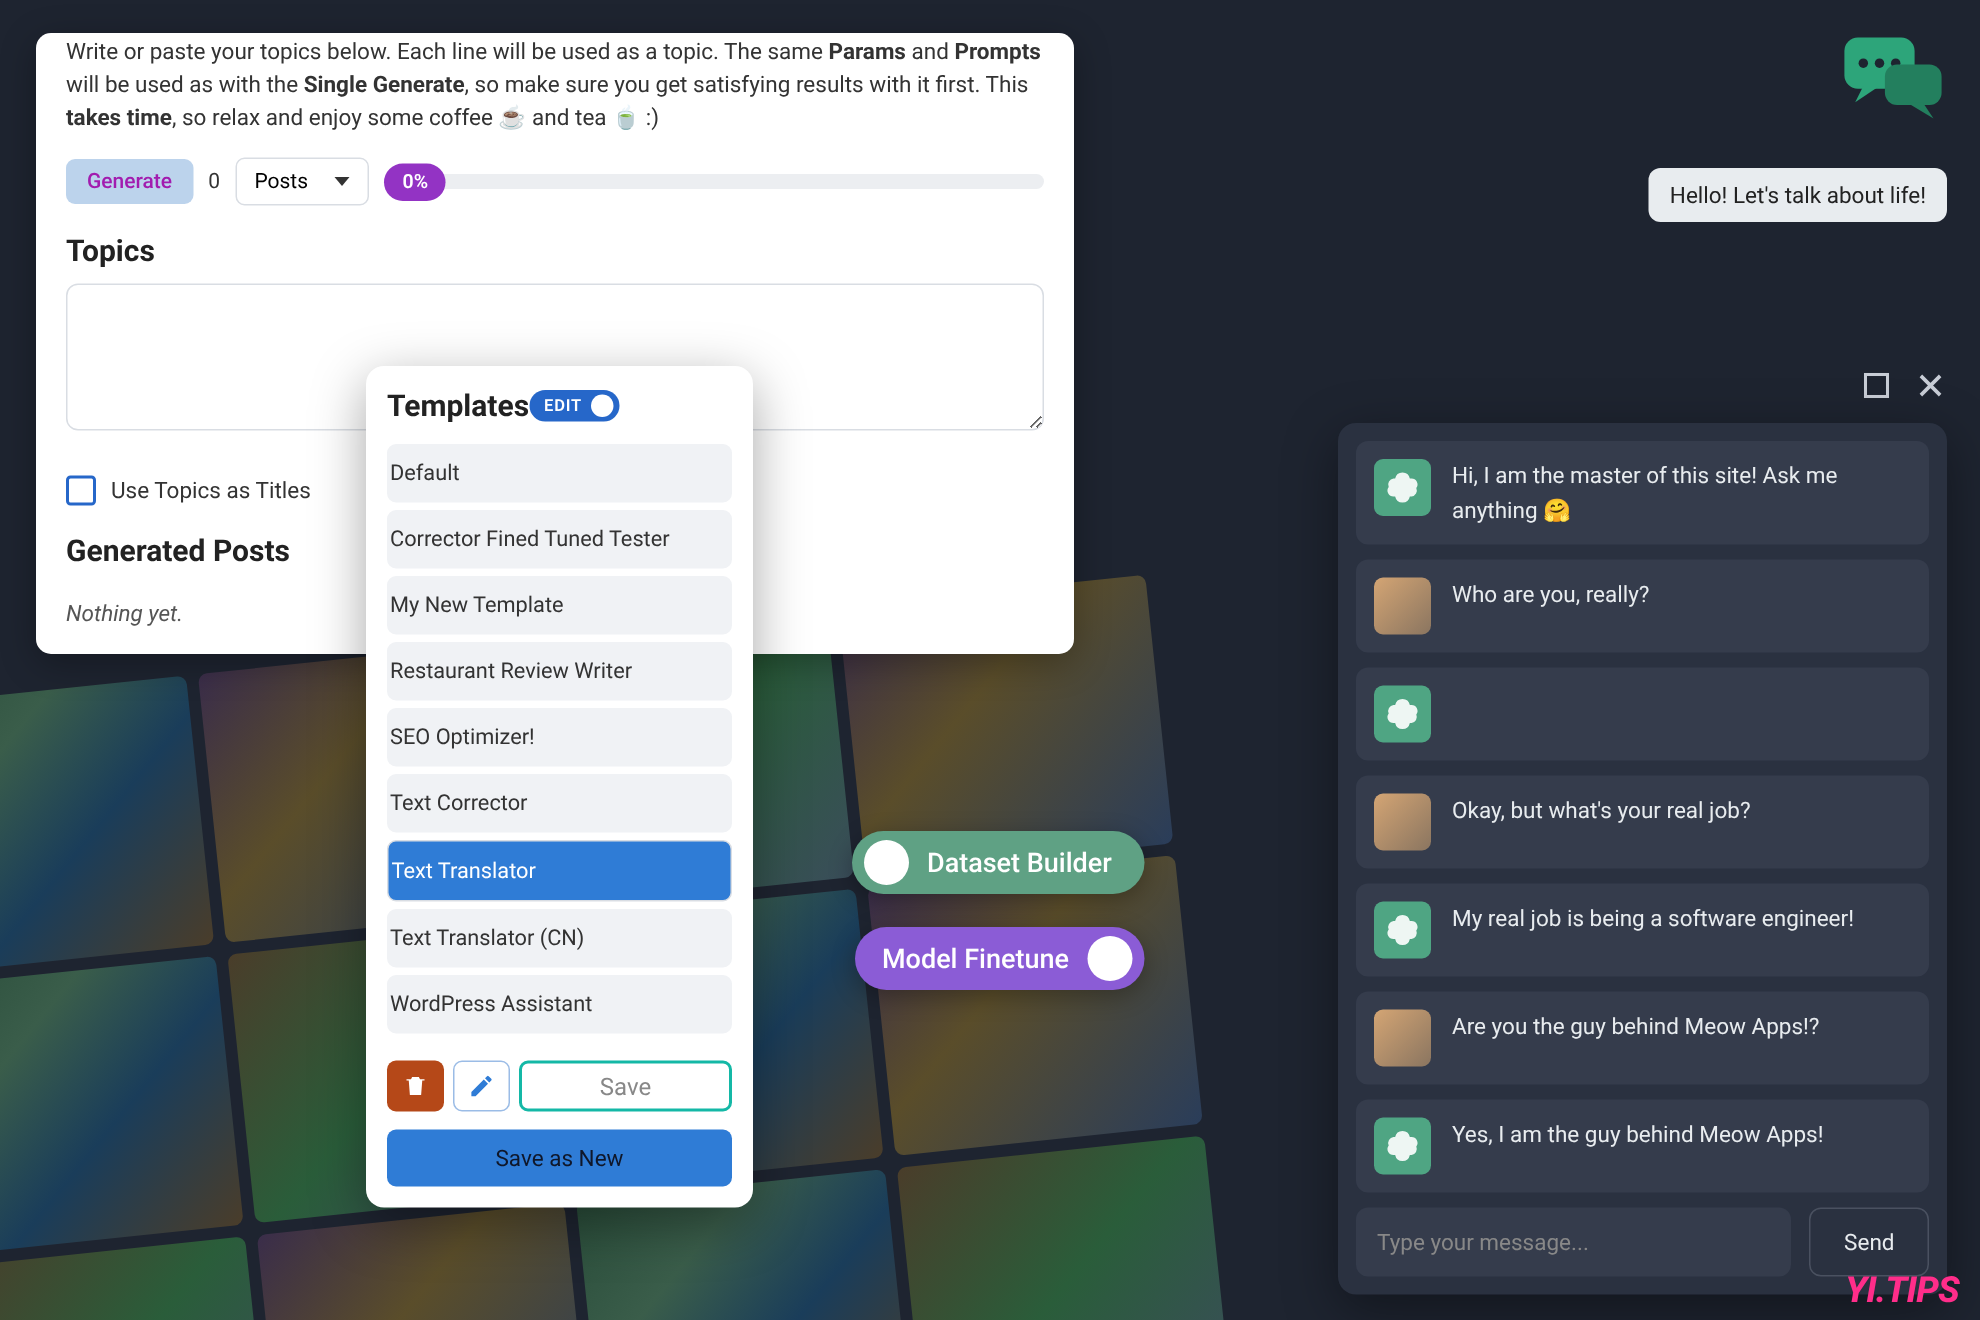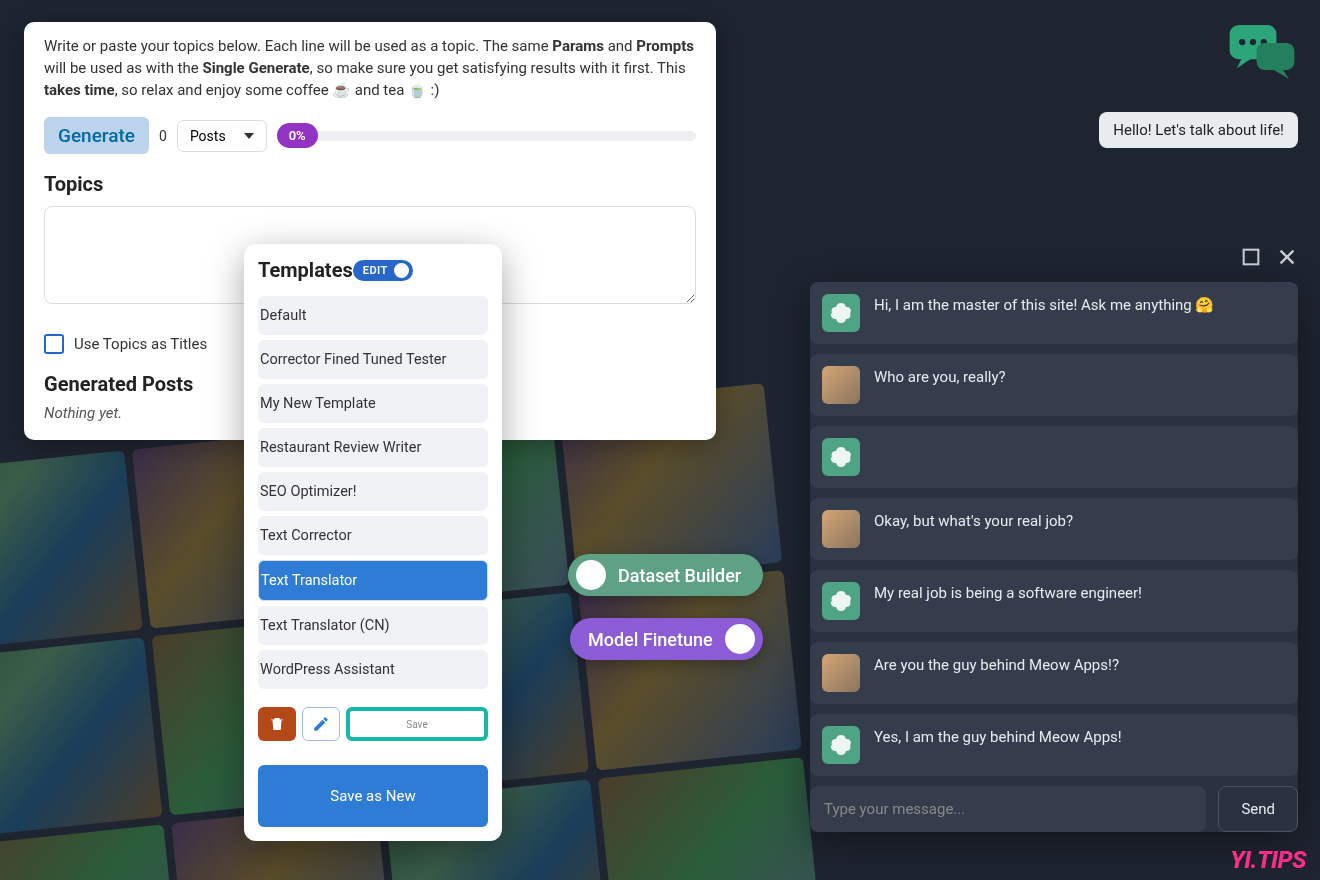--- a/index.html
+++ b/index.html
@@ -2,66 +2,66 @@
 <html><head>
 <meta charset="utf-8">
 <style>
 *{box-sizing:border-box;margin:0;padding:0;font-family:-apple-system,BlinkMacSystemFont,"Segoe UI",Roboto,sans-serif}
 body{width:1320px;height:880px;background:#1e2430;position:relative;overflow:hidden}
 .bg-collage{position:absolute;left:0;top:420px;width:850px;height:470px;transform:rotate(-6deg) translateX(-60px);display:grid;grid-template-columns:repeat(4,1fr);gap:8px;z-index:0}
 .bg-tile{background:linear-gradient(135deg,#2a4d3a 0%,#3a5d4a 30%,#1a3d5a 60%,#4a3d2a 100%);border-radius:6px;height:180px}
 .bg-tile:nth-child(2n){background:linear-gradient(135deg,#3a2d4a 0%,#5a4d2a 40%,#2a3d5a 100%)}
 .bg-tile:nth-child(3n){background:linear-gradient(135deg,#4a3d2a 0%,#2a5d3a 50%,#3a4d5a 100%)}
 
-.card-bulk{position:absolute;left:24px;top:22px;width:692px;background:#fff;border-radius:10px;padding:14px 20px 18px;z-index:2;box-shadow:0 6px 24px rgba(0,0,0,.3)}
+.card-bulk{position:absolute;left:24px;top:22px;width:692px;background:#fff;border-radius:10px;padding:2px 20px 18px;z-index:2;box-shadow:0 6px 24px rgba(0,0,0,.3)}
 .card-bulk .desc{font-size:15px;line-height:1.45;color:#333}
 .card-bulk .desc b{font-weight:700}
 .row-ctl{display:flex;align-items:center;gap:10px;margin-top:16px}
-.btn-gen{background:#bcd3ec;color:#0369a1;border:none;border-radius:6px;padding:7px 14px;font-size:19px;font-weight:500;cursor:pointer}
+.btn-gen{background:#bcd3ec;color:#a21caf;border:none;border-radius:6px;padding:7px 14px;font-size:14px;font-weight:500;cursor:pointer}
 .count{font-size:14px;color:#333}
 .sel{display:flex;align-items:center;gap:18px;border:1px solid #d9dde3;border-radius:6px;padding:7px 12px;font-size:14px;cursor:pointer}
 .chev{width:0;height:0;border-left:5px solid transparent;border-right:5px solid transparent;border-top:6px solid #333}
 .prog{display:flex;align-items:center;flex:1;gap:0}
 .prog-badge{background:#9333c4;color:#fff;border-radius:16px;padding:5px 12px;font-size:13px;font-weight:600;z-index:1}
 .prog-bar{flex:1;height:10px;background:#eceef1;border-radius:10px;margin-left:-10px}
 h3.hdg{font-size:20px;font-weight:700;margin-top:18px;color:#222}
 .ta{width:100%;height:98px;border:1px solid #d9dde3;border-radius:8px;margin-top:10px;padding:8px;font-size:14px;resize:vertical}
 .chk-row{display:flex;align-items:center;gap:10px;margin-top:26px}
 .chkbx{width:20px;height:20px;border:2px solid #2667c9;border-radius:3px}
 .chk-lbl{font-size:15px;color:#333}
-.nothing{font-style:italic;color:#555;font-size:15px;margin-top:8px}
+.nothing{font-style:italic;color:#555;font-size:15px;margin-top:21px}
 
 .card-tpl{position:absolute;left:244px;top:244px;width:258px;background:#fff;border-radius:12px;padding:14px;z-index:3;box-shadow:0 10px 36px rgba(0,0,0,.35)}
 .tpl-head{display:flex;align-items:center;justify-content:flex-start;margin-bottom:14px}
 .tpl-head h3{font-size:20px;font-weight:700;color:#222}
 .toggle{display:flex;align-items:center;background:#2667c9;border-radius:20px;padding:3px 4px 3px 10px;gap:6px}
 .toggle span{color:#fff;font-size:11px;font-weight:600;letter-spacing:.5px}
 .knob{width:15px;height:15px;background:#fff;border-radius:50%}
 .tpl-item{background:#f0f2f5;border-radius:6px;padding:11px 2px;font-size:14.5px;color:#333;margin-bottom:5px;cursor:pointer}
 .tpl-item.sel{background:#2f7cd6;color:#fff}
 .tpl-actions{display:flex;gap:6px;margin-top:18px}
 .icon-btn{width:38px;height:34px;border-radius:6px;display:flex;align-items:center;justify-content:center;cursor:pointer}
 .icon-del{background:#b54818}
 .icon-edit{background:#fff;border:1px solid #9bbce6}
-.btn-save{flex:1;border:4px solid #14b8a6;background:#fff;border-radius:6px;color:#888;font-size:10px;cursor:pointer}
-.btn-save-new{width:100%;margin-top:24px;background:#2f7cd6;color:#ffffff;border:none;border-radius:6px;padding:22px;font-size:15px;cursor:pointer}
+.btn-save{flex:1;border:2px solid #14b8a6;background:#fff;border-radius:6px;color:#888;font-size:16px;cursor:pointer}
+.btn-save-new{width:100%;margin-top:12px;background:#2f7cd6;color:#0f172a;border:none;border-radius:6px;padding:10px;font-size:15px;cursor:pointer}
 
 .pill{position:absolute;display:flex;align-items:center;border-radius:30px;padding:6px 8px;gap:12px;color:#fff;font-size:18px;font-weight:500;cursor:pointer;z-index:2;box-shadow:0 4px 16px rgba(0,0,0,.3)}
 .pill .dot{width:30px;height:30px;background:#fff;border-radius:50%}
 .pill-green{left:568px;top:554px;background:#5fa184;padding-right:22px}
 .pill-purple{left:570px;top:618px;background:#8b5cd6;padding-left:18px}
 
 .chat-bubble{position:absolute;right:22px;top:20px;display:flex;align-items:center;z-index:2}
 .chat-bubble svg{width:72px;height:64px}
 .speech{position:absolute;right:22px;top:112px;background:#e8ecef;color:#222;padding:9px 14px;border-radius:8px;font-size:15px;z-index:2}
 
 .win-ctl{position:absolute;right:22px;top:246px;display:flex;gap:14px;z-index:2}
 .win-ctl svg{width:22px;height:22px;cursor:pointer}
 
-.chat{position:absolute;right:22px;top:282px;width:488px;background:#2a3140;border-radius:12px;padding:0;z-index:2;box-shadow:0 10px 36px rgba(0,0,0,.4)}
+.chat{position:absolute;right:22px;top:282px;width:406px;background:#2a3140;border-radius:12px;padding:12px;z-index:2;box-shadow:0 10px 36px rgba(0,0,0,.4)}
 .msg{display:flex;gap:14px;background:#353c4c;border-radius:8px;padding:12px;margin-bottom:10px;align-items:flex-start}
 .ava{width:38px;height:38px;border-radius:6px;flex-shrink:0}
 .ava-ai{background:#4fa583;display:flex;align-items:center;justify-content:center}
 .ava-user{background:linear-gradient(135deg,#d4a574 0%,#8a7560 100%)}
 .msg-txt{color:#e8ecef;font-size:15px;line-height:1.5}
 .input-row{display:flex;gap:12px;margin-top:6px}
 .msg-input{flex:1;background:#353c4c;border:none;border-radius:8px;padding:14px;color:#999;font-size:15px}
 .msg-input::placeholder{color:#888}
 .btn-send{background:#2a3140;color:#e8ecef;border:1px solid #4a5160;border-radius:8px;padding:0 22px;font-size:15px;cursor:pointer}
 

